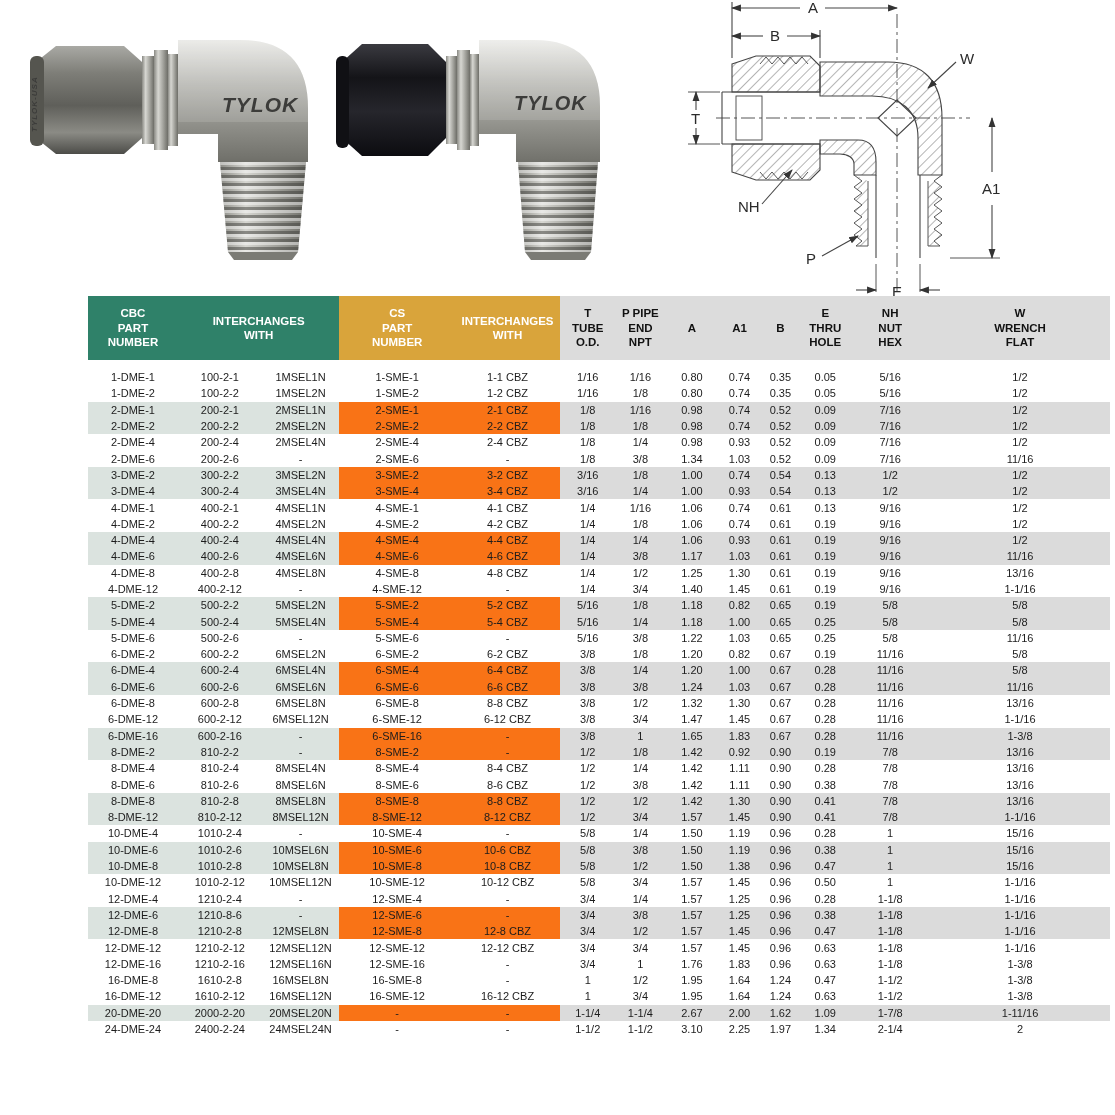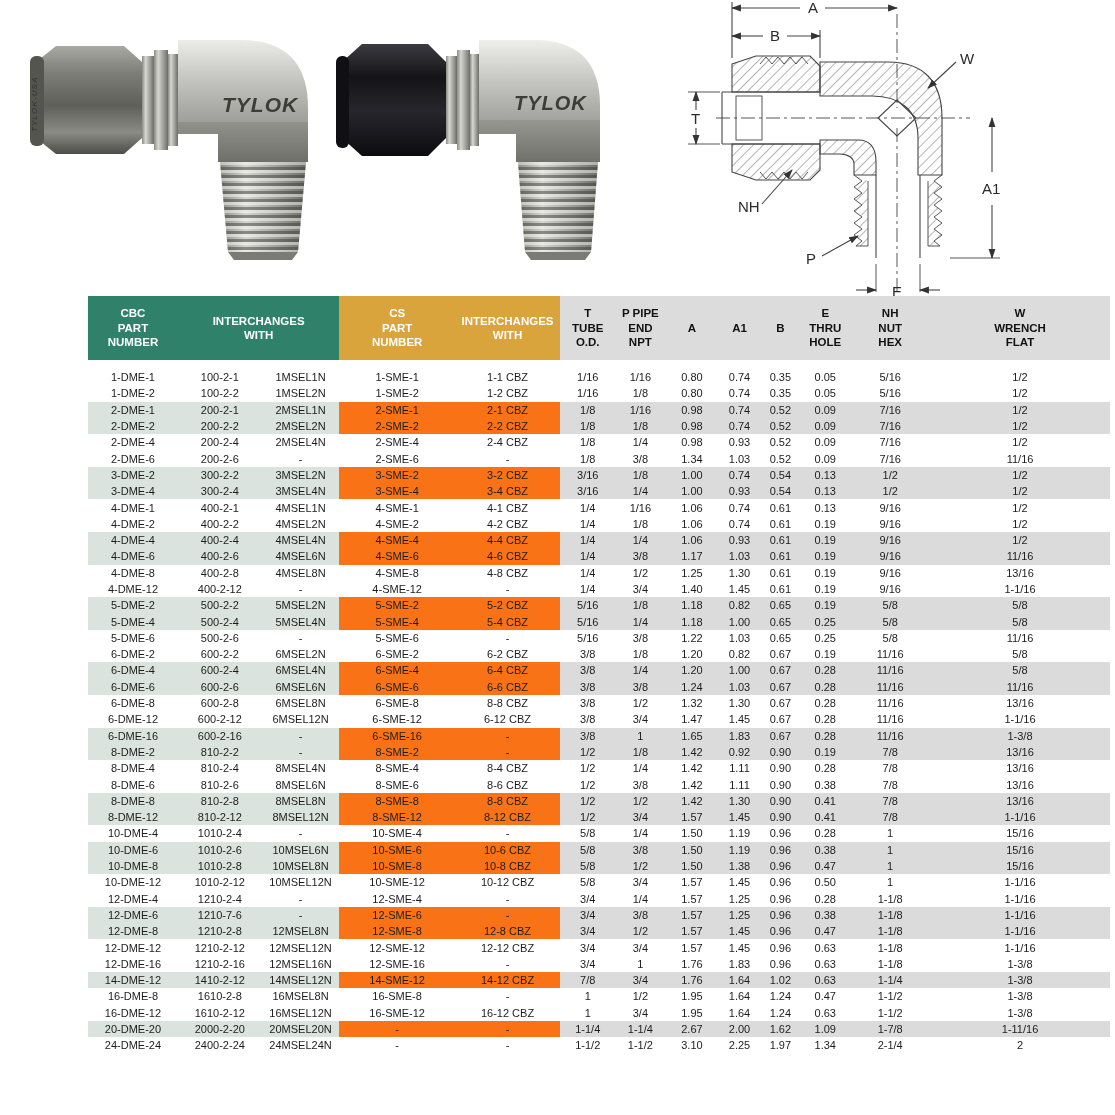--- a/index.html
+++ b/index.html
@@ -733,21 +733,21 @@
             <td class="n">1/4</td>
             <td class="n">1.57</td>
             <td class="n">1.25</td>
             <td class="n">0.96</td>
             <td class="n">0.28</td>
             <td class="n">1-1/8</td>
             <td class="n">1-1/16</td>
           </tr>
           <tr class="shade">
             <td class="g">12-DME-6</td>
-            <td class="g">1210-7-6</td>
+            <td class="g">1210-8-6</td>
             <td class="g">-</td>
             <td class="t">12-SME-6</td>
             <td class="t">-</td>
             <td class="n">3/4</td>
             <td class="n">3/8</td>
             <td class="n">1.57</td>
             <td class="n">1.25</td>
             <td class="n">0.96</td>
             <td class="n">0.38</td>
             <td class="n">1-1/8</td>
@@ -789,35 +789,20 @@
             <td class="g">12MSEL16N</td>
             <td class="t">12-SME-16</td>
             <td class="t">-</td>
             <td class="n">3/4</td>
             <td class="n">1</td>
             <td class="n">1.76</td>
             <td class="n">1.83</td>
             <td class="n">0.96</td>
             <td class="n">0.63</td>
             <td class="n">1-1/8</td>
-            <td class="n">1-3/8</td>
-          </tr>
-          <tr class="shade">
-            <td class="g">14-DME-12</td>
-            <td class="g">1410-2-12</td>
-            <td class="g">14MSEL12N</td>
-            <td class="t">14-SME-12</td>
-            <td class="t">14-12 CBZ</td>
-            <td class="n">7/8</td>
-            <td class="n">3/4</td>
-            <td class="n">1.76</td>
-            <td class="n">1.64</td>
-            <td class="n">1.02</td>
-            <td class="n">0.63</td>
-            <td class="n">1-1/4</td>
             <td class="n">1-3/8</td>
           </tr>
           <tr>
             <td class="g">16-DME-8</td>
             <td class="g">1610-2-8</td>
             <td class="g">16MSEL8N</td>
             <td class="t">16-SME-8</td>
             <td class="t">-</td>
             <td class="n">1</td>
             <td class="n">1/2</td>

